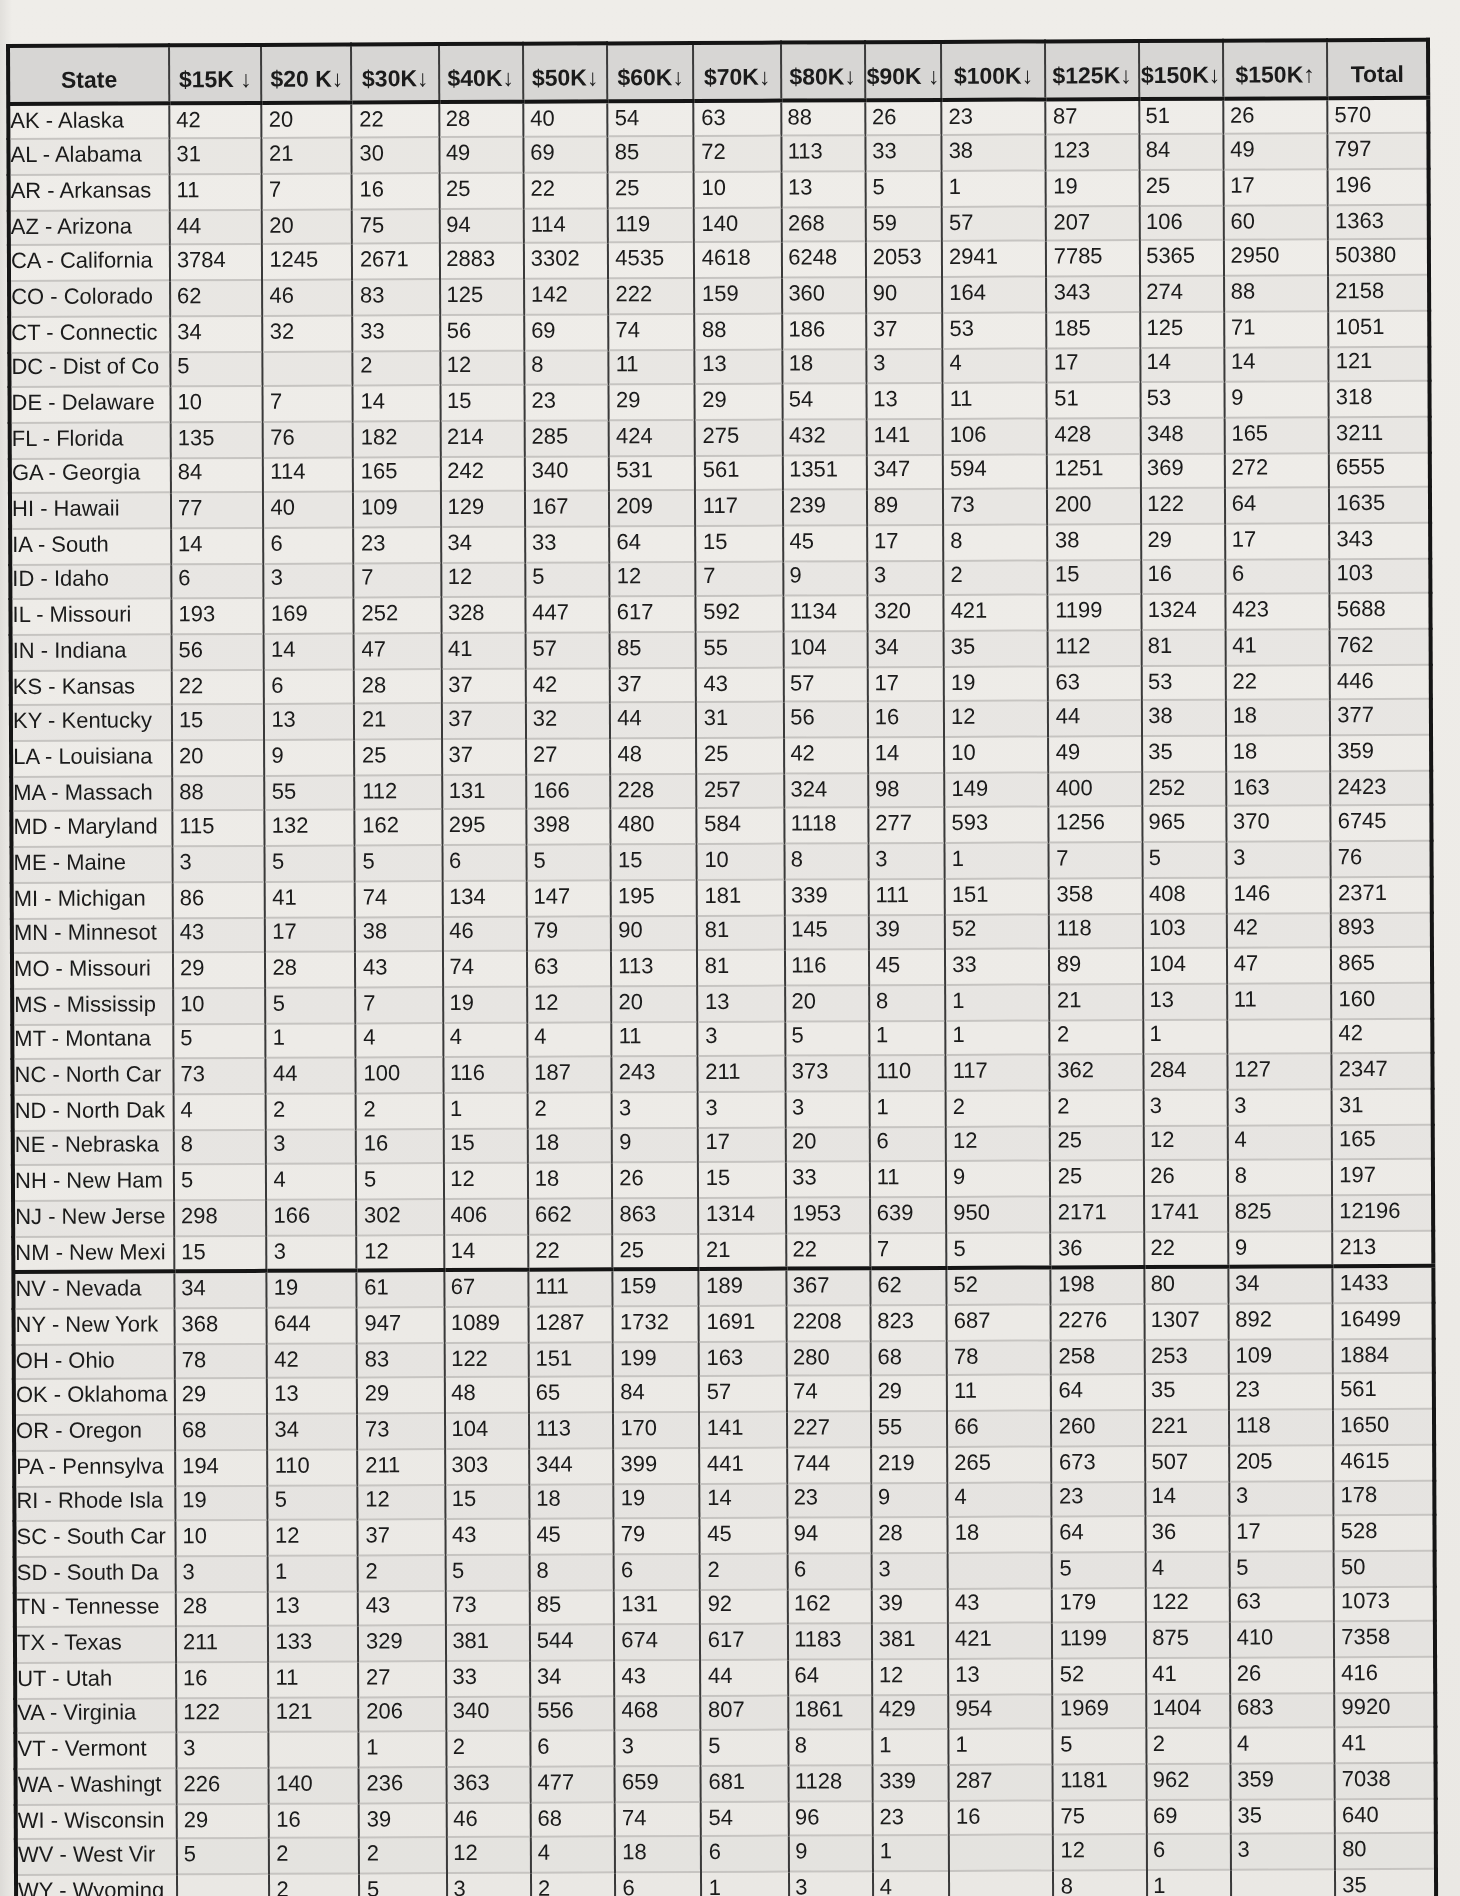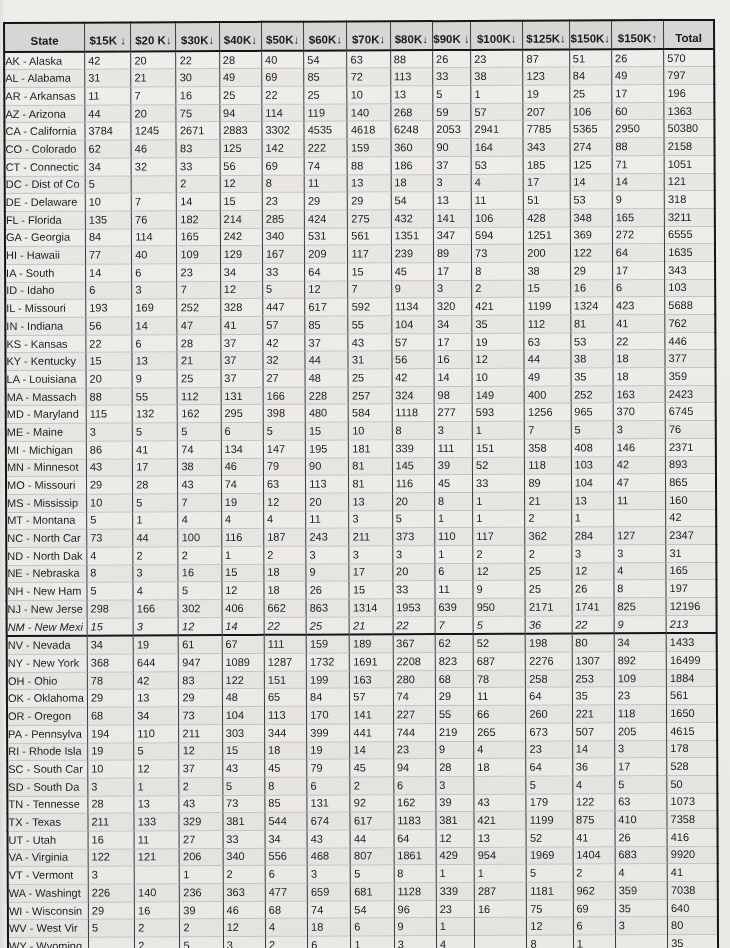--- a/index.html
+++ b/index.html
@@ -47,21 +47,20 @@
     border-bottom:2px solid #151515;
     padding:10px 0 2px 0;
     font-size:11.5px;
     letter-spacing:0px;
   }
   table.scan td.state-cell{
     padding-left:0;
   }
   tr.section-end td{
     border-bottom:2px solid #151515;
-    font-style:italic;
   }
   tr.totals-row td{
     border-top:1px solid #8a8a88;
   }
   
   table.scan tbody tr:nth-child(even) td{ background:rgba(120,120,125,0.045); }
 </style>
 </head>
 <body>
 

